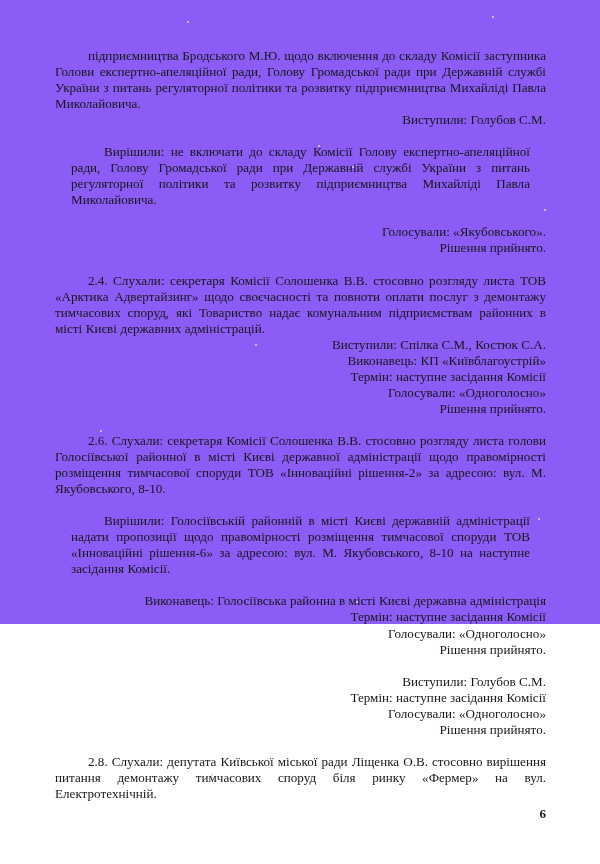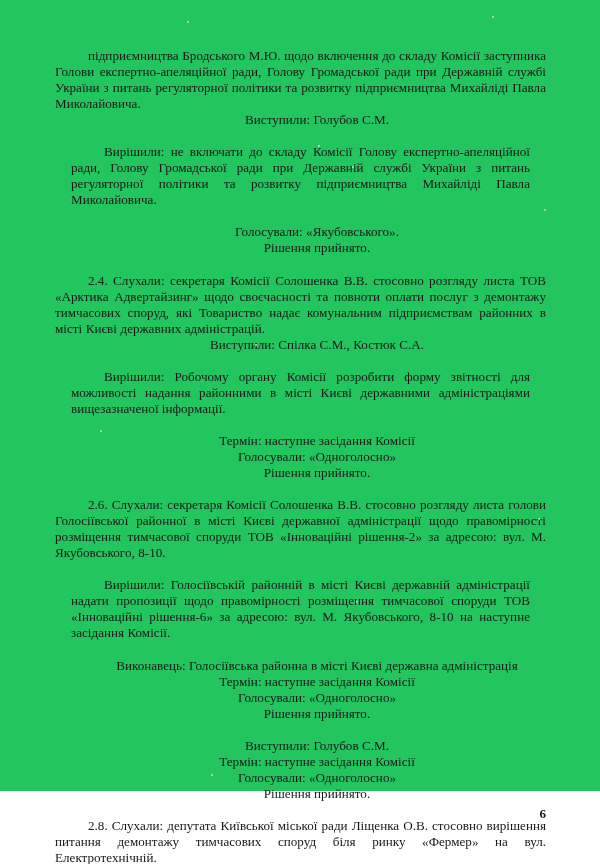--- a/index.html
+++ b/index.html
@@ -15,22 +15,22 @@
     font-family: "Liberation Serif", "DejaVu Serif", serif;
     color: #171717;
     position: relative;
   }
 
   .page {
     position: absolute;
     left: 0;
     top: 0;
     width: 600px;
-    height: 791px;
-    background: #22c55e;
+    height: 624px;
+    background: #8b5cf6;
   }
 
   .page-body {
     position: absolute;
     left: 55px;
     top: 48px;
     width: 491px;
   }
 
   
@@ -42,21 +42,21 @@
     font-size: 13.1px;
     line-height: 16.05px;
     letter-spacing: 0.02px;
     word-spacing: 0.2px;
     -webkit-font-smoothing: antialiased;
   }
 
   
   .line {
     margin: 0;
-    text-align: center;
+    text-align: right;
     text-indent: 33px;
     font-size: 13.1px;
     line-height: 16.05px;
     letter-spacing: 0.02px;
     white-space: nowrap;
   }
 
   
   .line-wrap {
     margin: 16px;
@@ -107,21 +107,21 @@
       <p class="line-wrap">Вирішили: не включати до складу Комісії Голову експертно-апеляційної ради, Голову Громадської ради при Державній службі України з питань регуляторної політики та розвитку підприємництва Михайліді Павла Миколайовича.</p>
       <p class="line">Голосували: «Якубовського».</p>
       <p class="line">Рішення прийнято.</p>
     </div>
 
     <div class="item-gap"></div>
 
     <div>
       <p class="para">2.4. Слухали: секретаря Комісії Солошенка В.В. стосовно розгляду листа ТОВ «Арктика Адвертайзинг» щодо своєчасності та повноти оплати послуг з демонтажу тимчасових споруд, які Товариство надає комунальним підприємствам районних в місті Києві державних адміністрацій.</p>
       <p class="line">Виступили: Спілка С.М., Костюк С.А.</p>
-      <p class="line-wrap">Вирішили: Робочому органу Комісії розробити форму звітності для можливості надання районними в місті Києві державними адміністраціями вищезазначеної інформації.</p>
+      <p class="line">Виконавець: КП «Київблагоустрій»</p>
       <p class="line">Термін: наступне засідання Комісії</p>
       <p class="line">Голосували: «Одноголосно»</p>
       <p class="line">Рішення прийнято.</p>
     </div>
 
     <div class="item-gap"></div>
 
     <div>
       <p class="para">2.6. Слухали: секретаря Комісії Солошенка В.В. стосовно розгляду листа голови Голосіївської районної в місті Києві державної адміністрації щодо правомірності розміщення тимчасової споруди ТОВ «Інноваційні рішення-2» за адресою: вул. М. Якубовського, 8-10.</p>
       <p class="line-wrap">Вирішили: Голосіївській районній в місті Києві державній адміністрації надати пропозиції щодо правомірності розміщення тимчасової споруди ТОВ «Інноваційні рішення-6» за адресою: вул. М. Якубовського, 8-10 на наступне засідання Комісії.</p>

